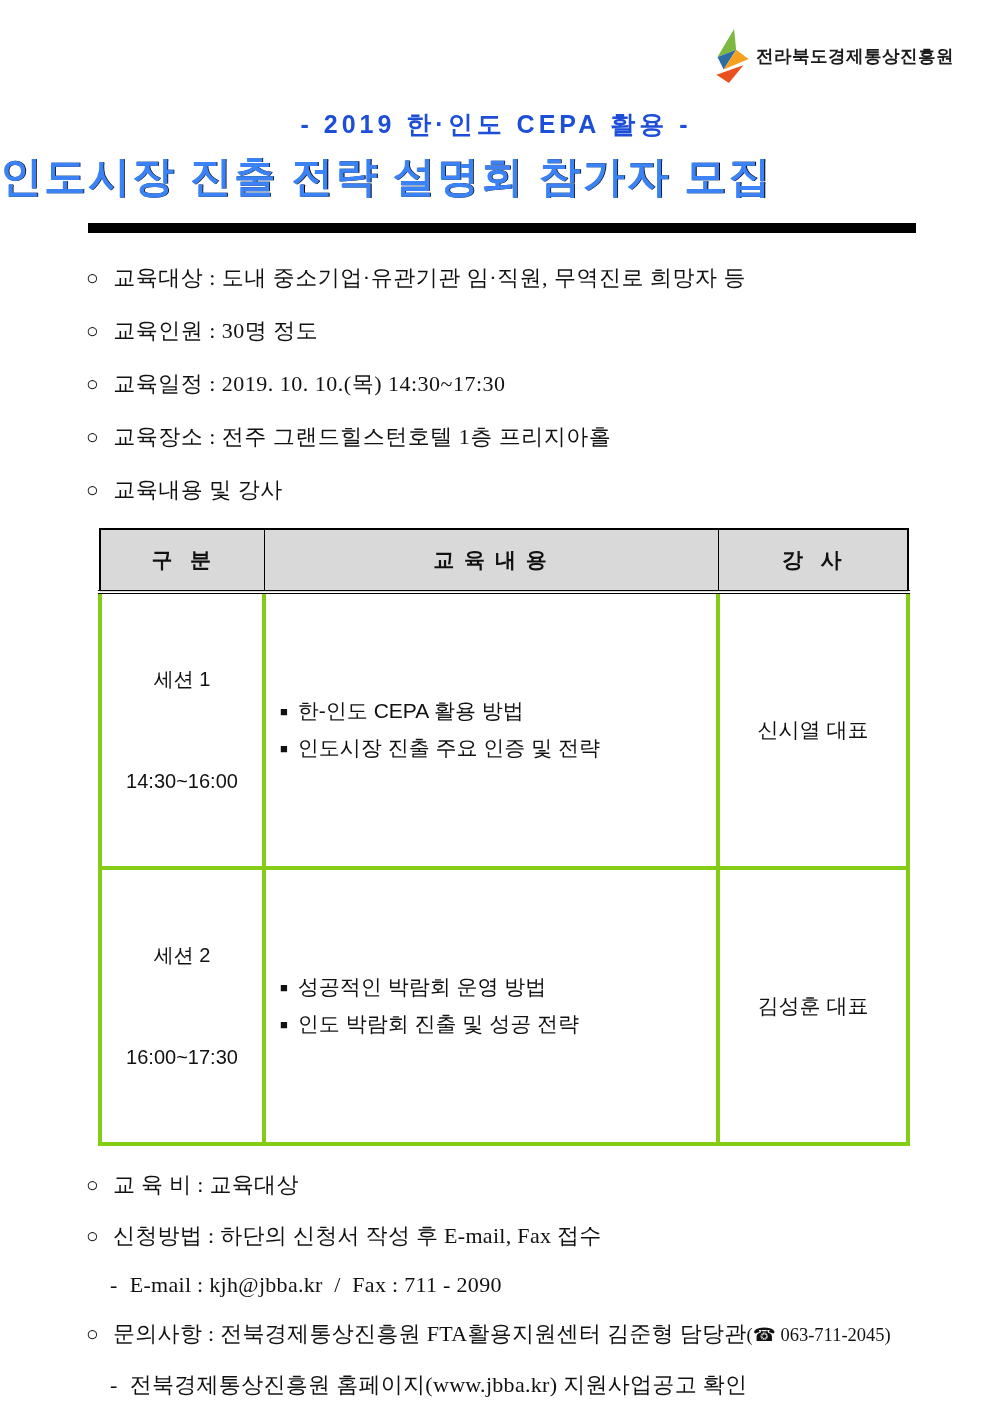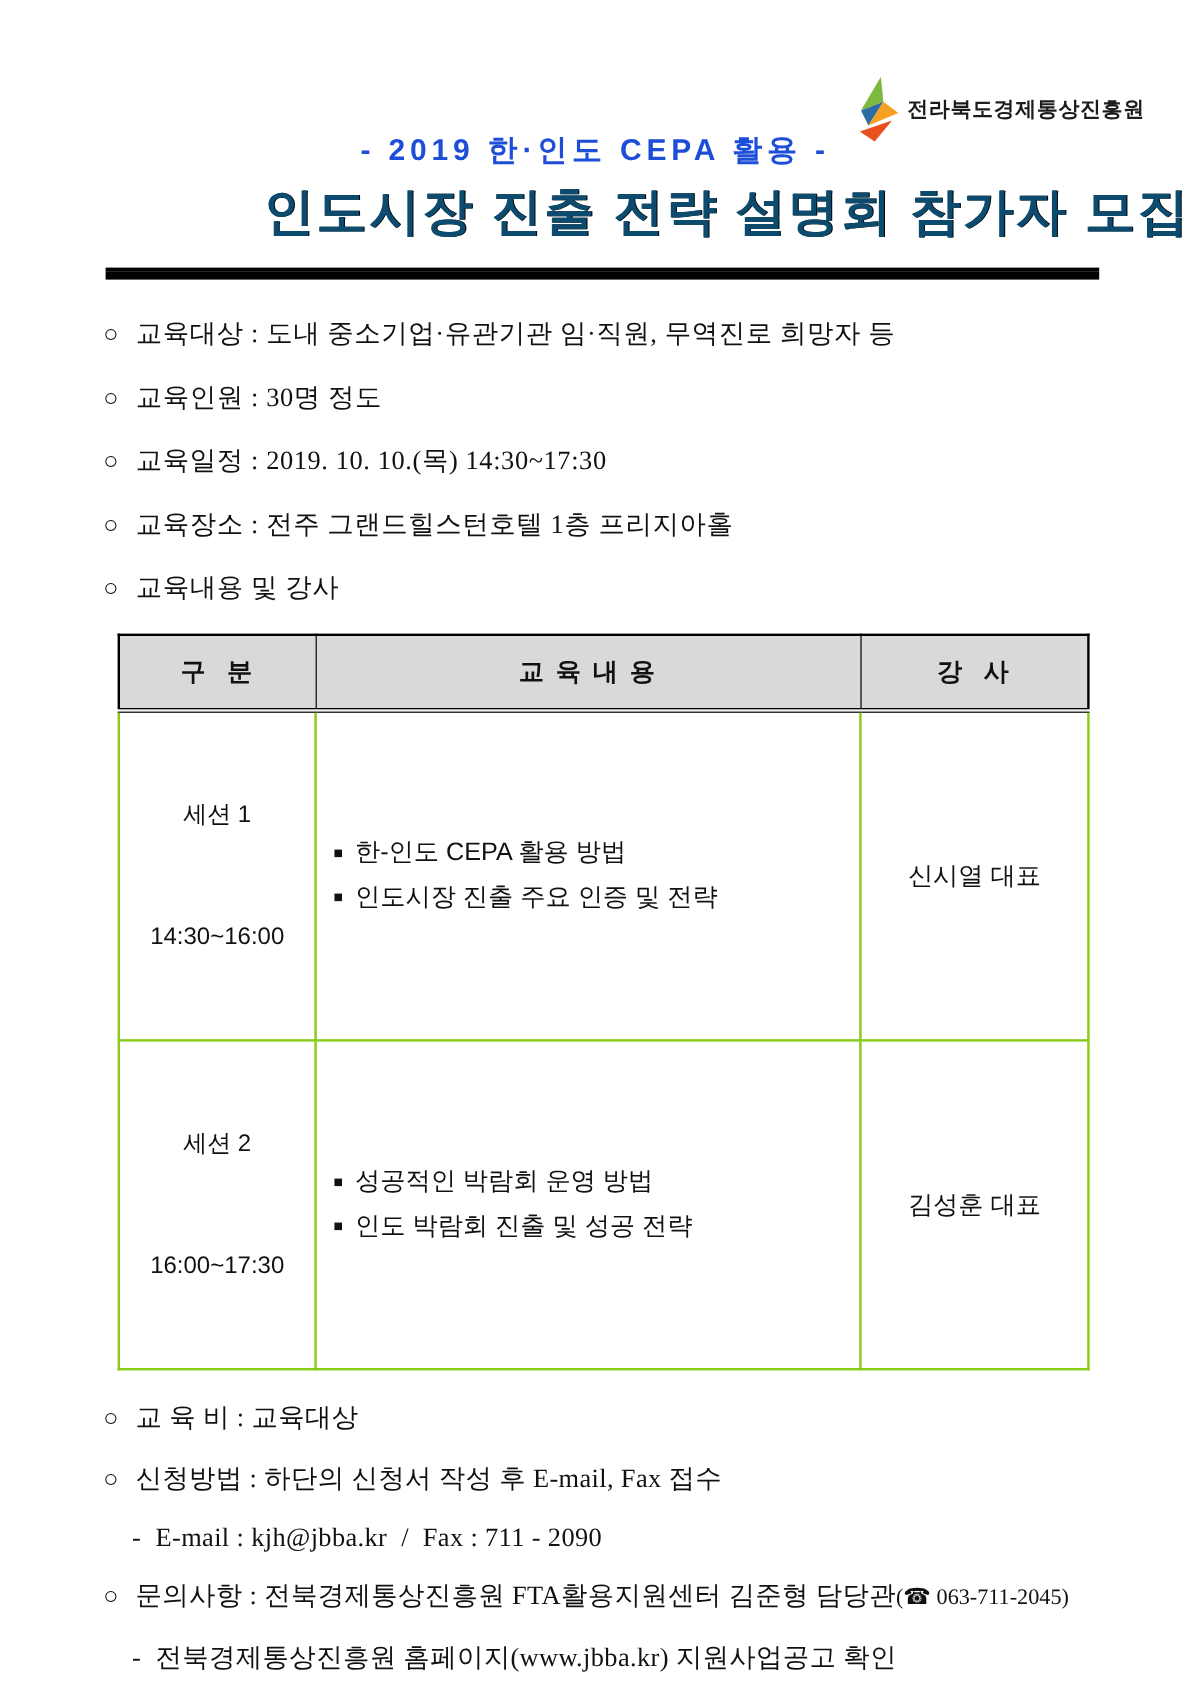--- a/index.html
+++ b/index.html
@@ -8,39 +8,39 @@
     position:relative;
     width:992px; height:1403px;
     background:#ffffff;
     color:#111;
     font-family:"Liberation Serif","DejaVu Serif",serif;
     overflow:hidden;
   }
 
   
   .logo-row {
-    position:absolute; top:63px; right:38px;
+    position:absolute; top:28px; right:38px;
     display:flex; align-items:center; gap:3px;
   }
   .logo-mark { width:42px; height:56px; }
   .logo-text {
     font-family:"Liberation Sans","DejaVu Sans",sans-serif;
     font-weight:bold; font-size:17.5px; color:#1c1c1c; letter-spacing:0.5px;
   }
 
   
   .subtitle {
     margin-top:108px; text-align:center;
     font-family:"Liberation Sans","DejaVu Sans",sans-serif;
     font-weight:900; font-size:25px; letter-spacing:4px; color:#1d4ed8;
   }
   .title1, .title2 {
-    text-align:right;
+    text-align:left;
     font-family:"Liberation Sans","DejaVu Sans",sans-serif;
-    font-weight:900; color:#0c4a6e; letter-spacing:2px;
+    font-weight:900; color:#3b82f6; letter-spacing:2px;
     text-shadow:0.8px 0 0 #000;
   }
   .title1 { margin-top:8px; font-size:42px; }
   .dbl-line {
     margin:18px 76px 0 88px; height:6px;
     border-top:3px solid #000; border-bottom:7px solid #000;
   }
 
   
   .info-list { margin:30px 0 0 86px; list-style:none; }
@@ -50,21 +50,21 @@
   
   table.schedule {
     border-collapse:collapse; margin:6px 0 0 98px; width:808px;
     font-family:"Liberation Sans","DejaVu Sans",sans-serif;
     border:2px solid #000; table-layout:fixed;
   }
   .schedule th {
     background:#d9d9d9; border:1px solid #000; border-bottom:4px double #000;
     height:63px; font-size:21px; font-weight:bold; letter-spacing:2px; white-space:pre;
   }
-  .schedule td { border:2px solid #84cc16; height:76px; }
+  .schedule td { border:4px solid #84cc16; height:76px; }
   .schedule td.session { text-align:center; font-size:20px; line-height:1.7; white-space:pre; }
   .schedule td.topics { font-size:21px; padding:6px 8px 6px 14px; line-height:1.75; }
   .topic-mk { display:inline-block; font-size:13px; margin-right:10px; transform:translateY(-2px); }
   .schedule td.lect { text-align:center; font-size:21px; }
 
   
   .details { margin:24px 0 0 86px; list-style:none; }
   .details li { margin-bottom:21px; font-size:22px; letter-spacing:0.3px; white-space:pre-wrap; }
   .details li.sub { margin-left:24px; }
   .sub-mk { display:inline-block; margin-right:12px; }

